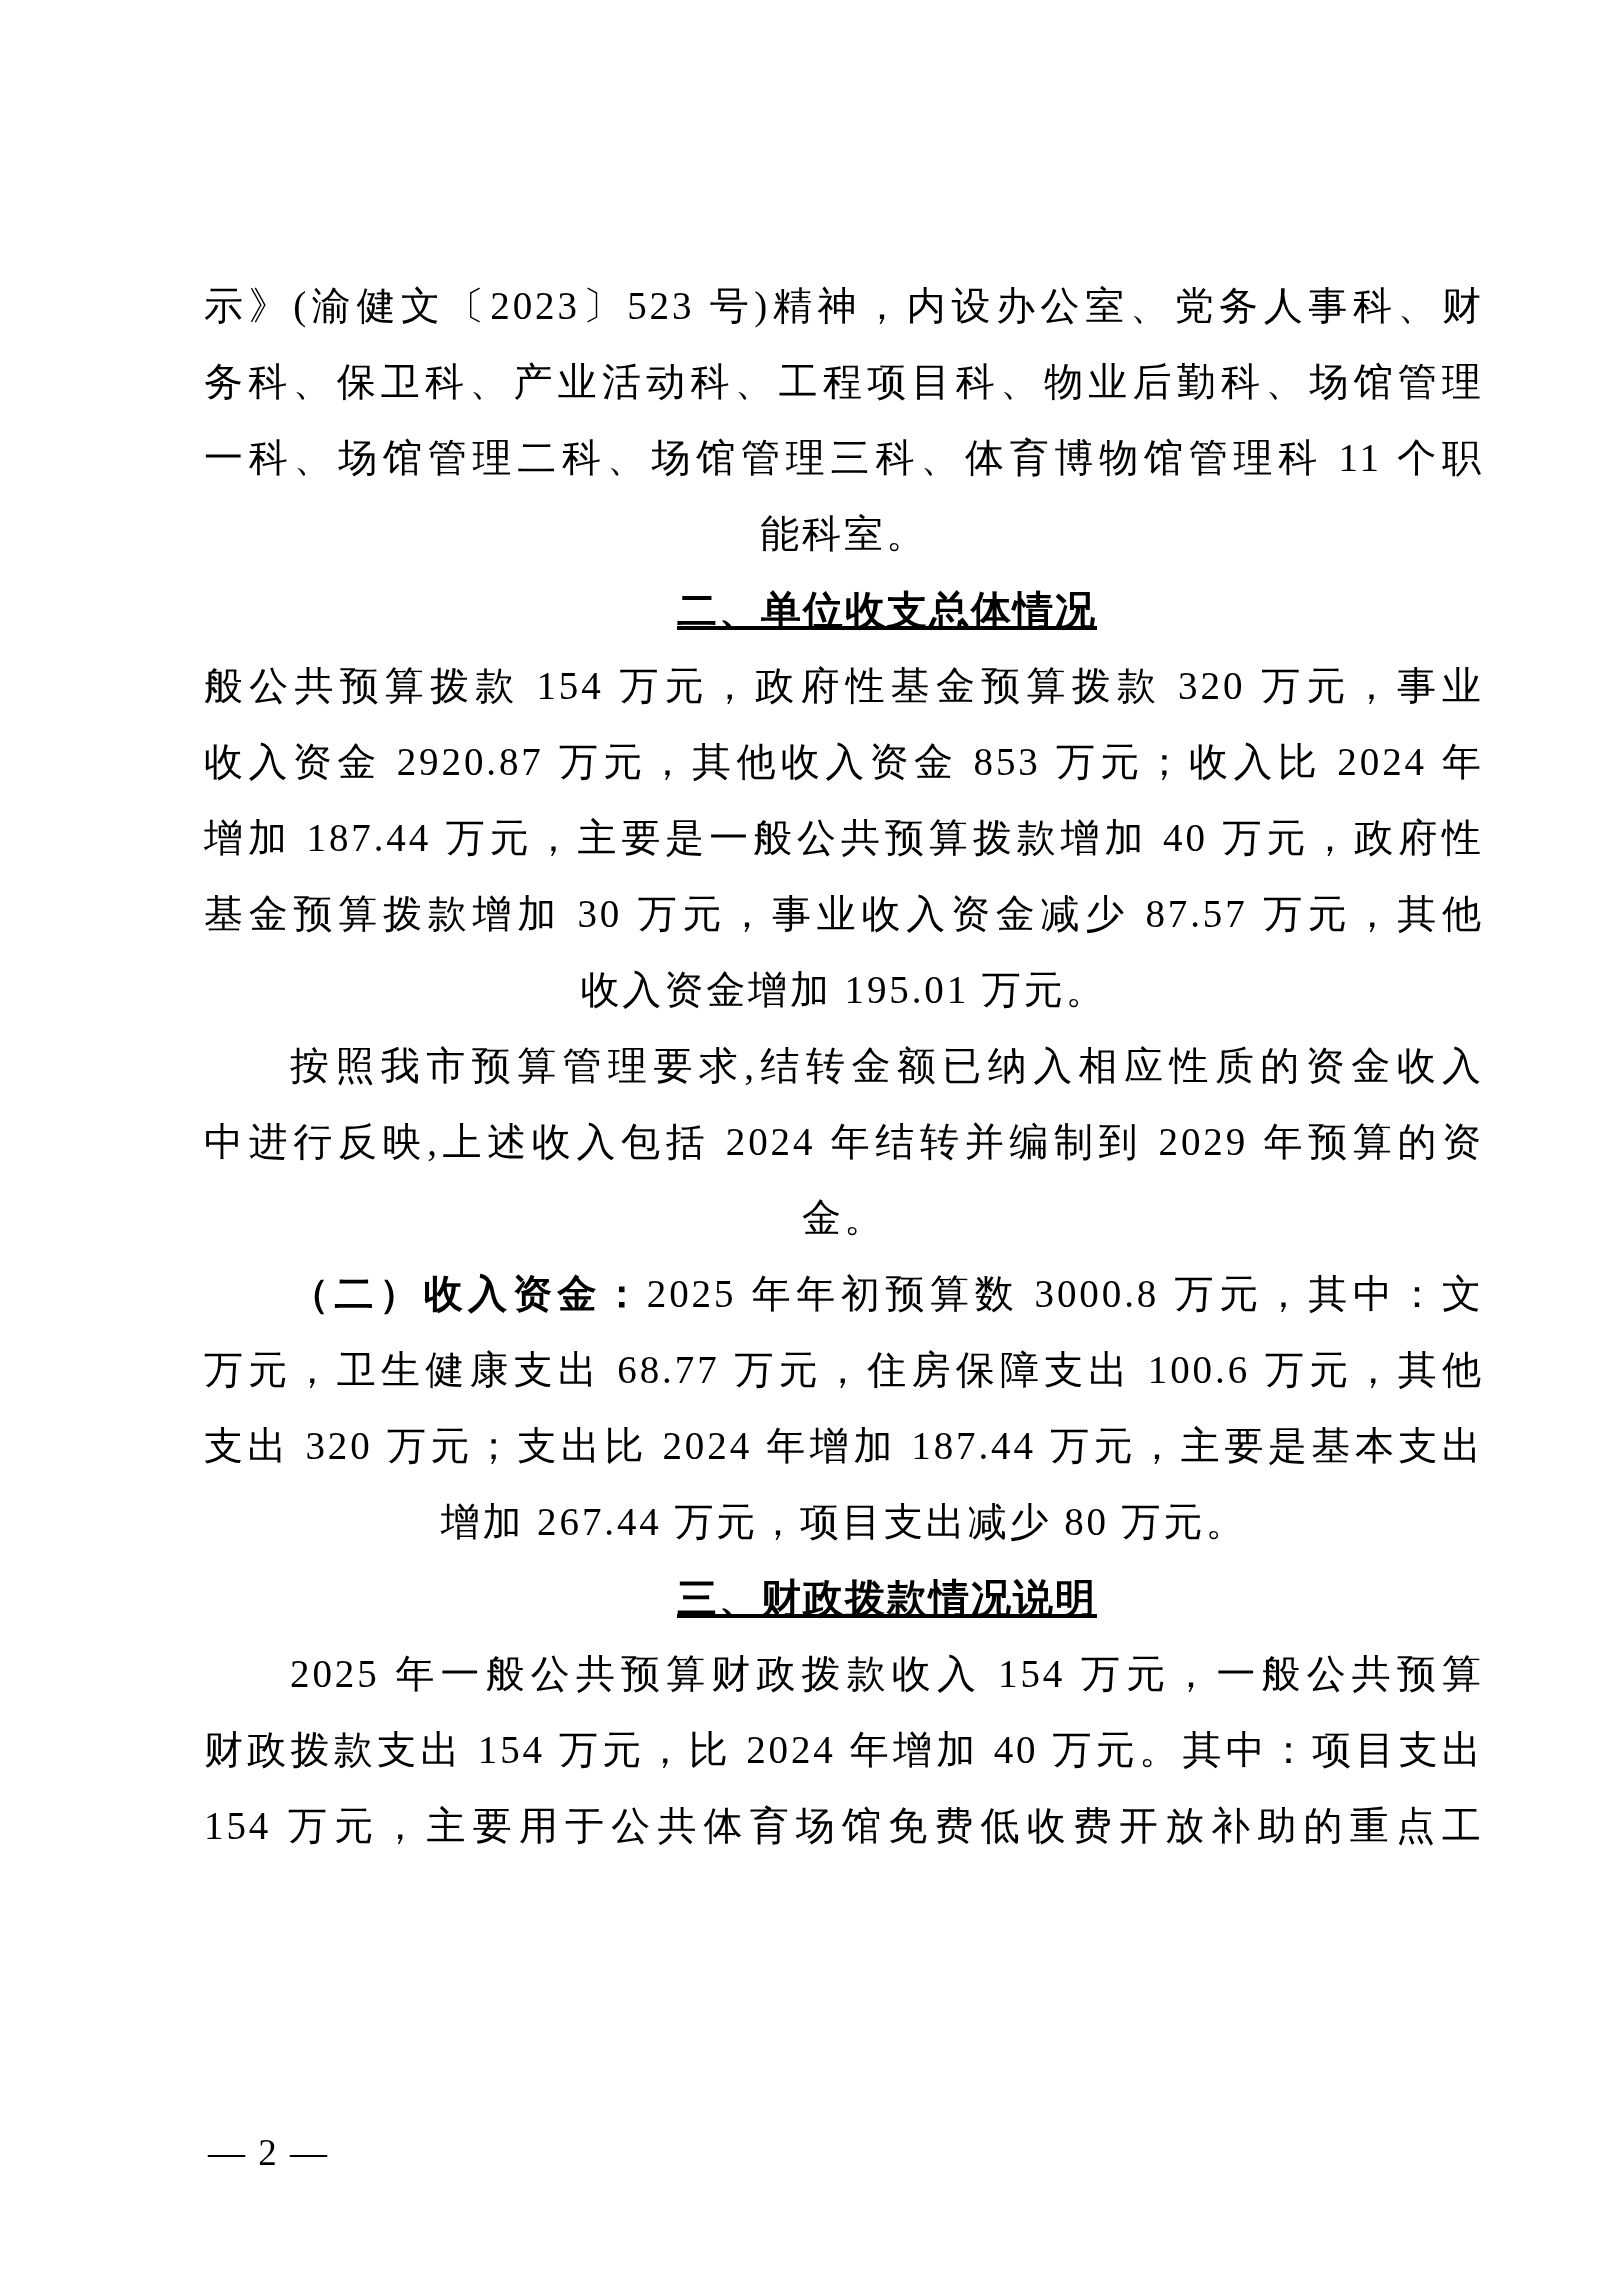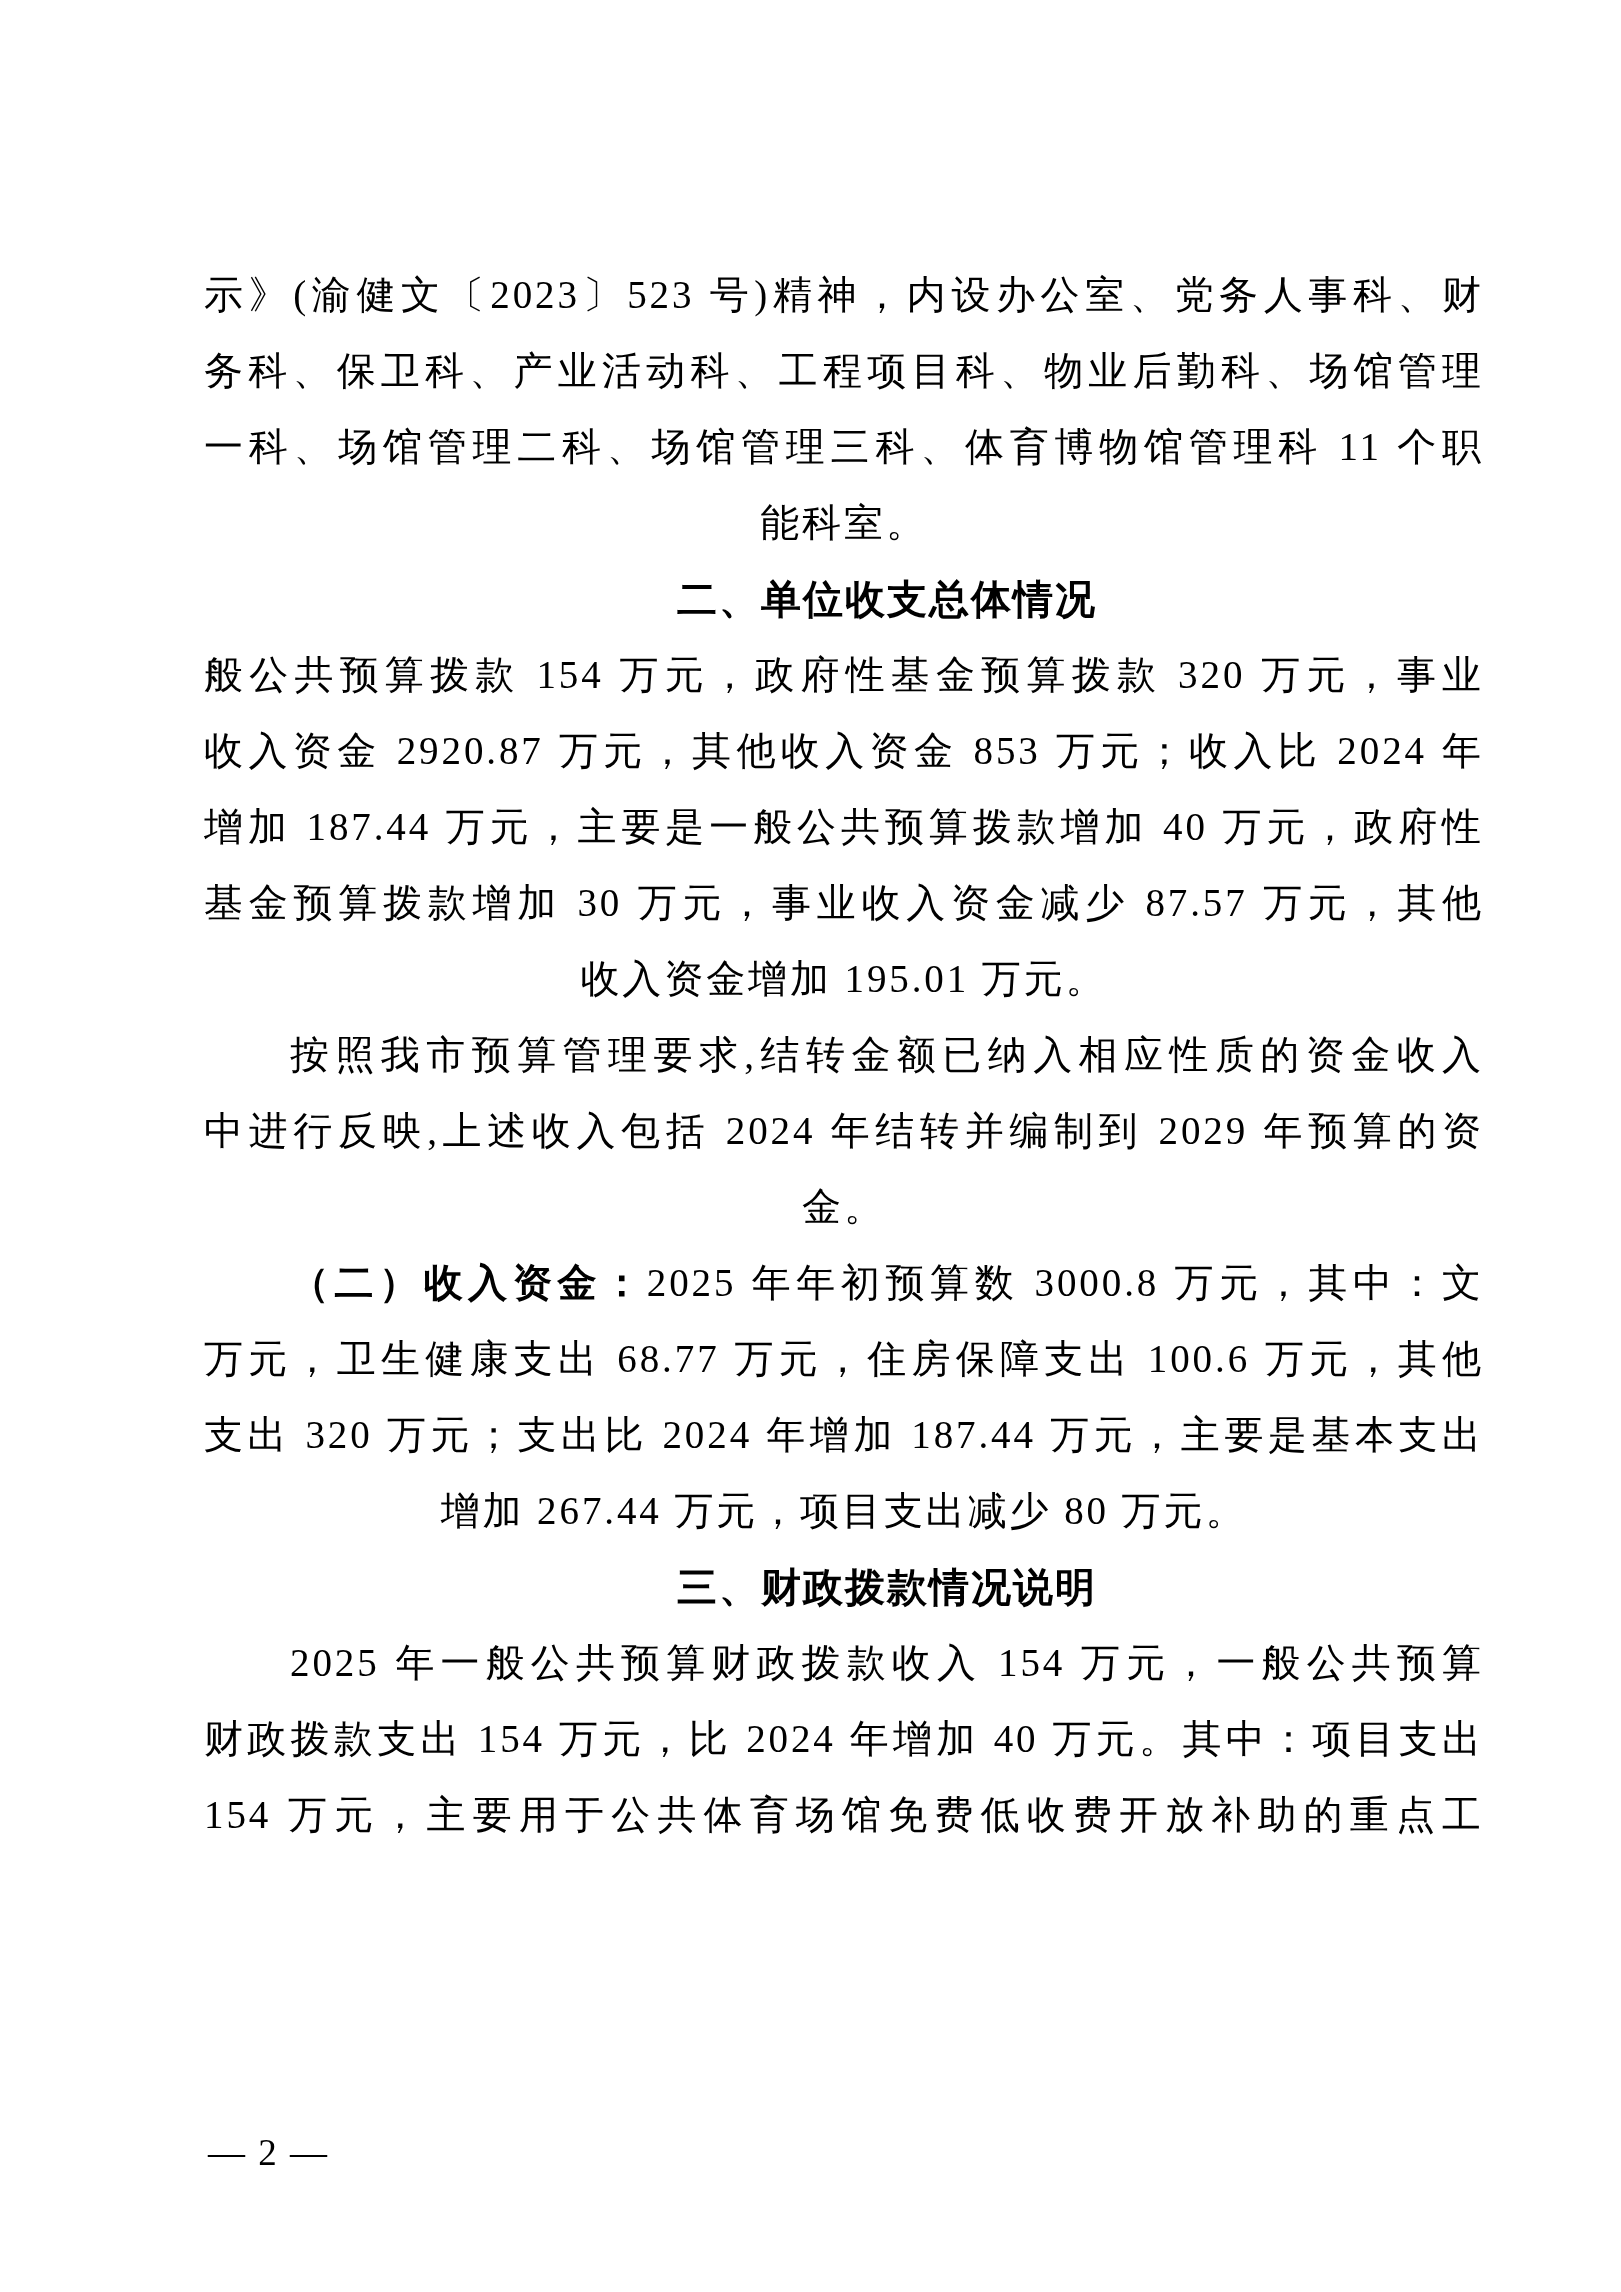--- a/index.html
+++ b/index.html
@@ -7,21 +7,21 @@
     width: 1621px; height: 2293px;
     background: #ffffff;
     position: relative;
     font-family: "Liberation Serif", "DejaVu Serif", serif;
     color: #000000;
     overflow: hidden;
   }
   .content {
     position: absolute;
     left: 204px;
-    top: 257px;
+    top: 268px;
     width: 1280px;
   }
   .line {
     height: 76px;
     line-height: 76px;
     font-size: 39px;
     letter-spacing: 2.9px;
     white-space: normal;
     overflow: hidden;
     text-align: center;
@@ -31,20 +31,21 @@
     text-align-last: justify;
   }
   .line.indent {
     padding-left: 86px;
   }
   .line.heading {
     font-family: "Liberation Sans", "DejaVu Sans", sans-serif;
     font-weight: 700;
     font-size: 40px;
     letter-spacing: 2px;
+    text-decoration: underline;
   }
   .run-bold { font-weight: 700; }
   .footer {
     position: absolute;
     left: 208px;
     top: 2115px;
     height: 76px;
     line-height: 76px;
     font-size: 37px;
     letter-spacing: 2px;

